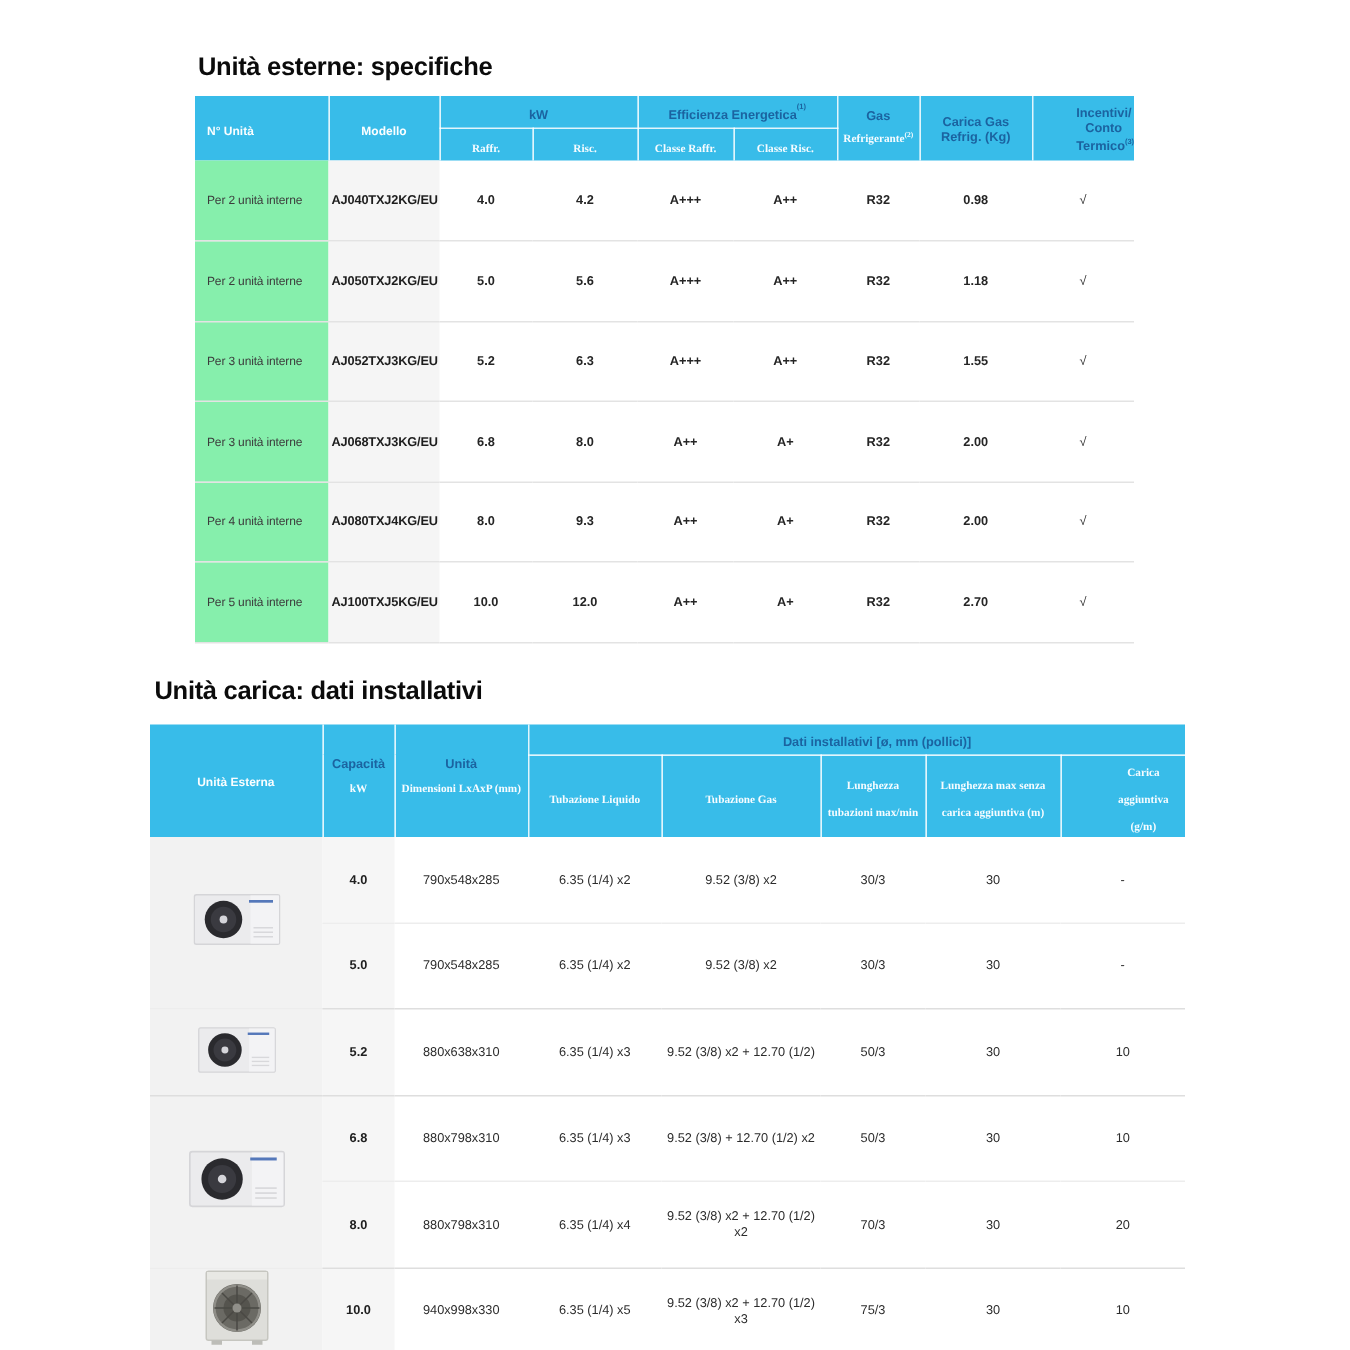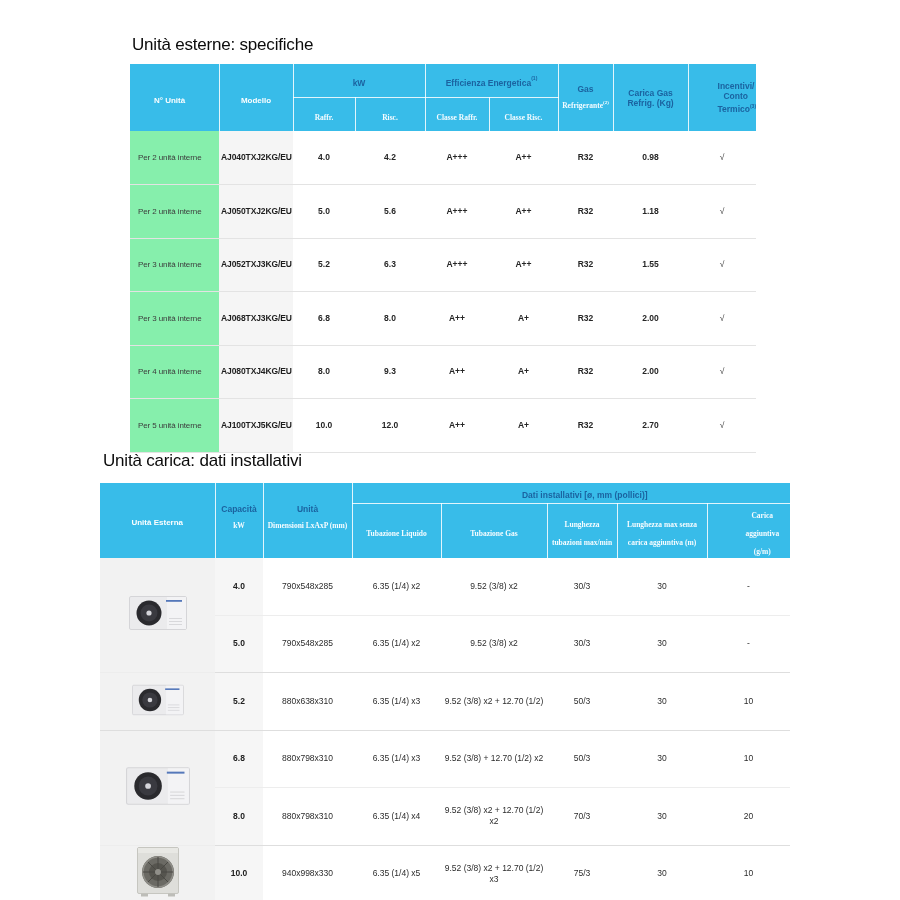--- a/index.html
+++ b/index.html
@@ -1,21 +1,21 @@
 <!DOCTYPE html>
 <html><head>
 <meta charset="utf-8">
 <style>
   html,body { margin:0; padding:0; }
   body {
     width:900px; height:900px; background:#ffffff; position:relative;
     font-family:"Liberation Sans", sans-serif; overflow:hidden;
   }
   .title {
-    position:absolute; font-weight:400; color:#0b0b0b;
+    position:absolute; font-weight:700; color:#0b0b0b;
     font-size:17px; letter-spacing:-0.2px; white-space:nowrap;
   }
   #title1 { left:132px; top:35px; }
   #title2 { left:103px; top:451px; }
 
   table { border-collapse:collapse; table-layout:fixed; position:absolute; }
   #table1 { left:130px; top:64px; width:626px; }
   #table2 { left:100px; top:483px; width:690px; }
 
   th {
@@ -67,25 +67,25 @@
       <col style="width:62px">
       <col style="width:70px">
     <col style="width:64px">
       <col style="width:69px">
       <col style="width:55px">
       <col style="width:75px">
       <col style="width:68px">
   </colgroup>
   <thead>
     <tr style="height:17px">
-      <th rowspan="2" style="text-align:left; padding-left:24px;"><span class="wlab">N° Unità</span></th>
+      <th rowspan="2" style="text-align:left; padding-left:8px;"><span class="wlab">N° Unità</span></th>
       <th rowspan="2"><span class="wlab">Modello</span></th>
       <th colspan="2" class="tier-split"><span class="grp">kW</span></th>
       <th colspan="2" class="tier-split"><span class="grp">Efficienza Energetica</span><sup class="fn grp">(1)</sup></th>
-      <th rowspan="2" class="two-tier-cell" style="padding:16px;margin-top:20px;">
+      <th rowspan="2" class="two-tier-cell" style="padding:4px;margin-top:20px;">
         <div class="t1">
             <span class="grp">Gas</span>
           </div>
         <div class="t2">
             <span class="sub"><span>Refrigerante</span><sup class="fn">(2)</sup></span>
           </div>
       </th>
       <th rowspan="2">
         <div class="grp">Carica Gas</div>
         <div class="grp">Refrig. (Kg)</div>

